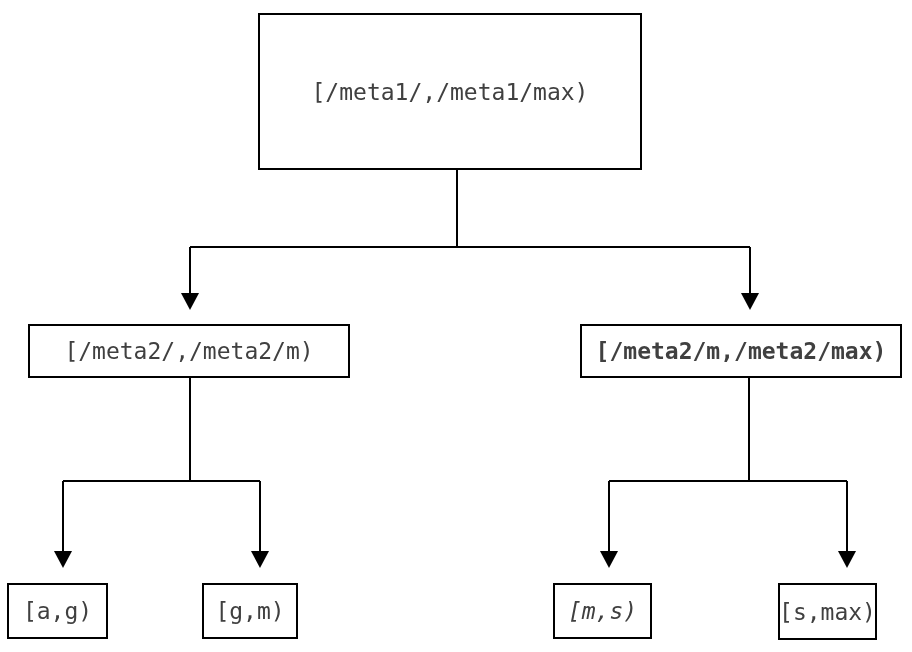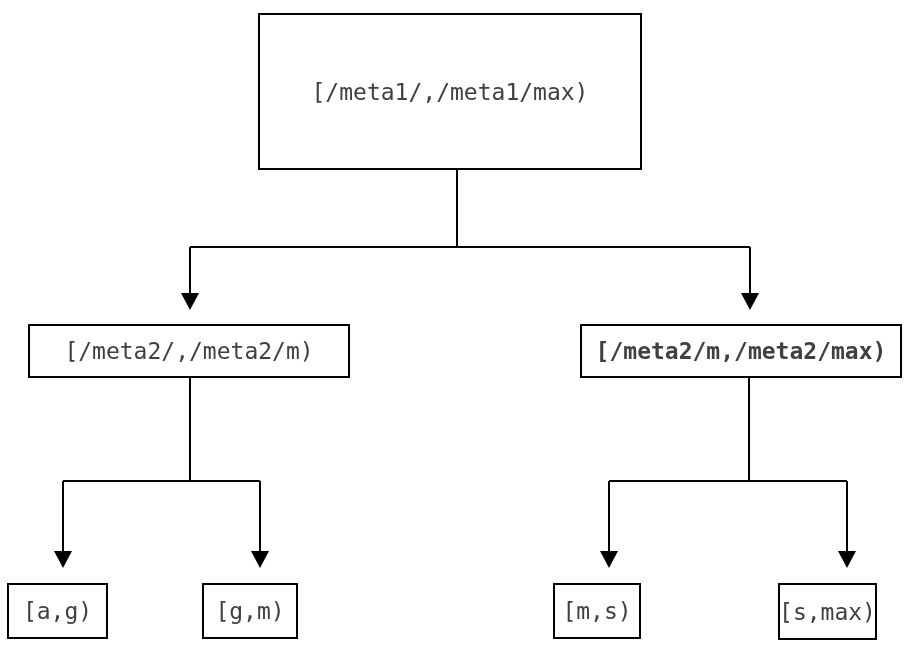--- a/index.html
+++ b/index.html
@@ -40,21 +40,21 @@
     font-size: 23px;
     color: #404040;
     white-space: pre;
     letter-spacing: 0;
   }
   #node-root  { left: 258px; top: 13px;  width: 384px; height: 157px; }
   #node-left  { left: 22px;  top: 324px; width: 322px; height: 54px; margin-left: 6px; }
   #node-right { left: 580px; top: 324px; width: 322px; height: 54px; font-weight: bold; }
   #node-ag    { left: 7px;   top: 583px; width: 101px; height: 56px; }
   #node-gm    { left: 202px; top: 583px; width: 96px;  height: 56px; }
-  #node-ms    { left: 553px; top: 583px; width: 88px;  height: 56px; }
+  #node-ms    { left: 553px; top: 583px; width: 99px;  height: 56px; font-style: italic; }
   #node-smax  { left: 778px; top: 583px; width: 99px; height: 57px; }
 </style>
 </head>
 <body>
 
 <div class="canvas">
 
   <svg class="connectors" width="912" height="652" viewBox="0 0 912 652" aria-hidden="true">
 
     <g>

